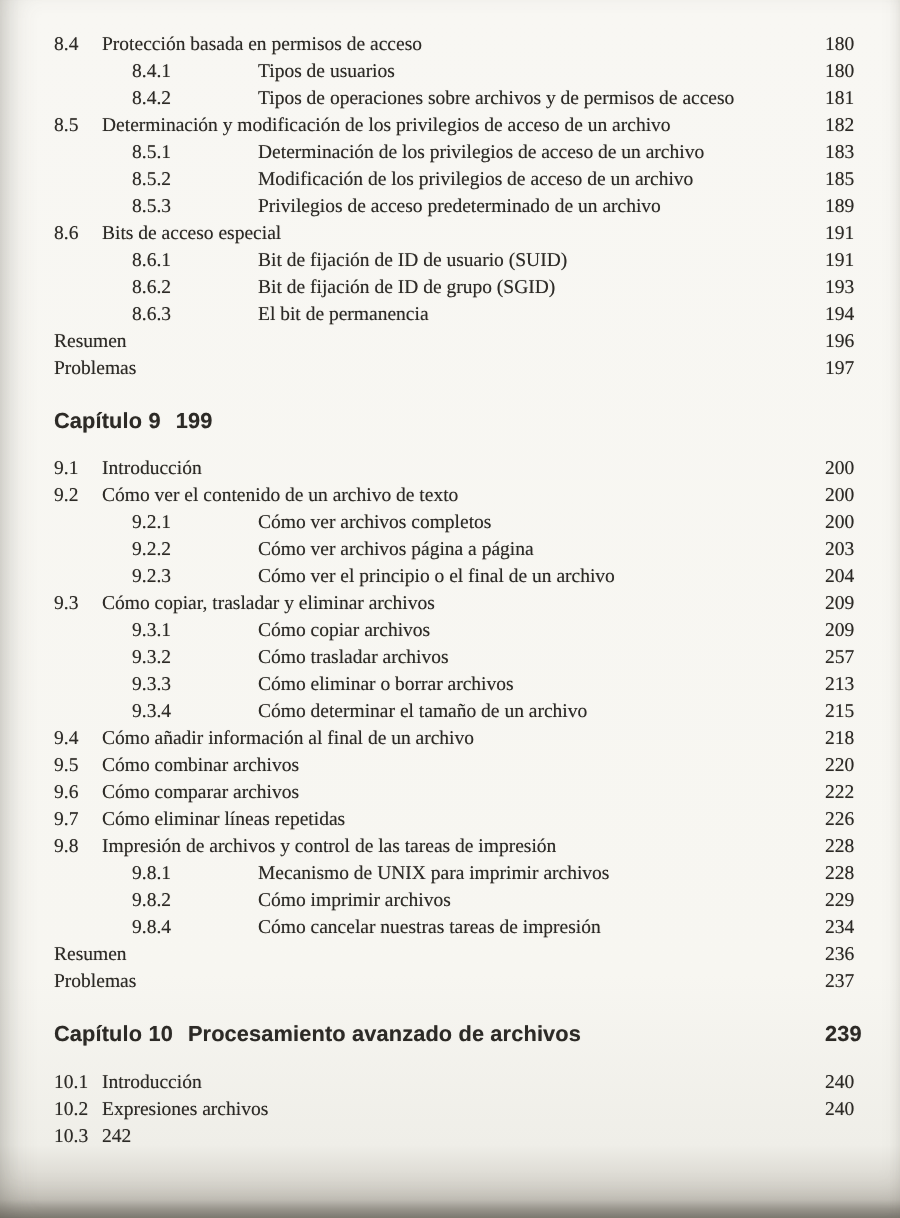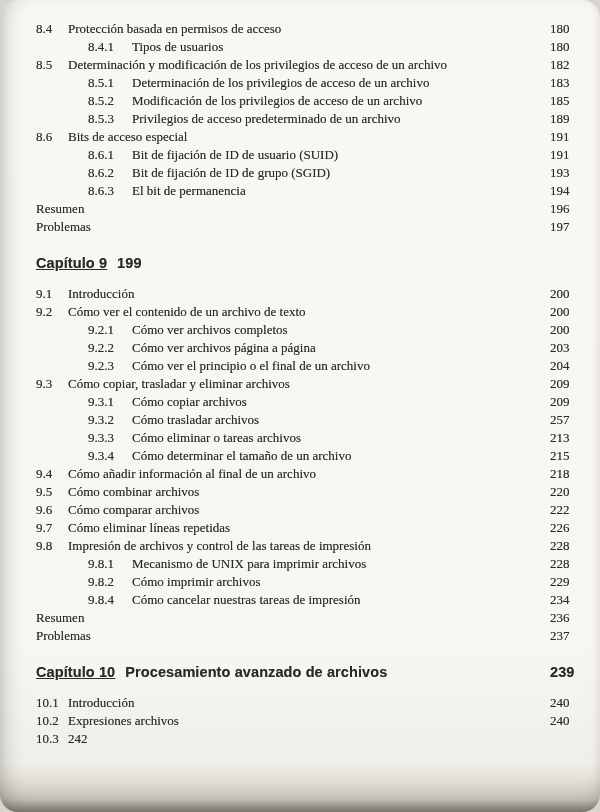--- a/index.html
+++ b/index.html
@@ -16,36 +16,35 @@
     background: linear-gradient(180deg, #f8f7f3 0%, #f7f6f1 80%, #efeee8 94%, #cfccc4 98.5%, #8f8c84 100%);
     box-shadow:
       inset 16px 0 22px -14px rgba(80, 75, 65, 0.30),
       inset -6px 0 10px -8px rgba(80, 75, 65, 0.12),
       inset 0 -18px 20px -10px rgba(90, 85, 75, 0.40);
     color: #2c2a26;
     font-family: "Liberation Serif", "DejaVu Serif", serif;
     font-size: 13px;
     padding: 20px 22px 12px 36px;
     overflow: hidden;
-    border-radius: 18px;
   }
   .toc-list {
     width: 100%;
   }
   .row {
     display: flex;
     align-items: baseline;
     line-height: 18px;
     text-shadow: 0 0 0.5px rgba(70, 64, 56, 0.55);
   }
   .row .num {
     flex: 0 0 auto;
   }
   .row.lvl1 .num { width: 32px; }
-  .row.lvl2 { padding-left: 52px; }
+  .row.lvl2 { padding-left: 52px; gap: 40px; }
   .row.lvl2 .num { width: 44px; }
   .row .title {
     flex: 1 1 auto;
     padding-right: 10px;
     white-space: nowrap;
     overflow: hidden;
   }
   .row .page {
     flex: 0 0 auto;
     min-width: 28px;
@@ -55,21 +54,20 @@
     font-family: "Liberation Sans", "DejaVu Sans", sans-serif;
     font-weight: bold;
     font-size: 14.5px;
     margin-top: 18px;
     margin-bottom: 13px;
     letter-spacing: 0.1px;
   }
   .row.chapter .chap-label {
     flex: 0 0 auto;
     margin-right: 10px;
-    text-decoration: underline;
   }
   .row.chapter .title {
     flex: 1 1 auto;
     padding-right: 10px;
     white-space: nowrap;
     overflow: hidden;
   }
 </style>
 </head>
 <body>
@@ -79,20 +77,25 @@
       <div class="row lvl1">
         <span class="num">8.4</span>
         <span class="title">Protección basada en permisos de acceso</span>
         <span class="page">180</span>
       </div>
       <div class="row lvl2">
         <span class="num">8.4.1</span>
         <span class="title">Tipos de usuarios</span>
         <span class="page">180</span>
       </div>
+      <div class="row lvl2">
+        <span class="num">8.4.2</span>
+        <span class="title">Tipos de operaciones sobre archivos y de permisos de acceso</span>
+        <span class="page">181</span>
+      </div>
       <div class="row lvl1">
         <span class="num">8.5</span>
         <span class="title">Determinación y modificación de los privilegios de acceso de un archivo</span>
         <span class="page">182</span>
       </div>
       <div class="row lvl2">
         <span class="num">8.5.1</span>
         <span class="title">Determinación de los privilegios de acceso de un archivo</span>
         <span class="page">183</span>
       </div>
@@ -173,21 +176,21 @@
         <span class="title">Cómo copiar archivos</span>
         <span class="page">209</span>
       </div>
       <div class="row lvl2">
         <span class="num">9.3.2</span>
         <span class="title">Cómo trasladar archivos</span>
         <span class="page">257</span>
       </div>
       <div class="row lvl2">
         <span class="num">9.3.3</span>
-        <span class="title">Cómo eliminar o tareas archivos</span>
+        <span class="title">Cómo eliminar o borrar archivos</span>
         <span class="page">213</span>
       </div>
       <div class="row lvl2">
         <span class="num">9.3.4</span>
         <span class="title">Cómo determinar el tamaño de un archivo</span>
         <span class="page">215</span>
       </div>
       <div class="row lvl1">
         <span class="num">9.4</span>
         <span class="title">Cómo añadir información al final de un archivo</span>

